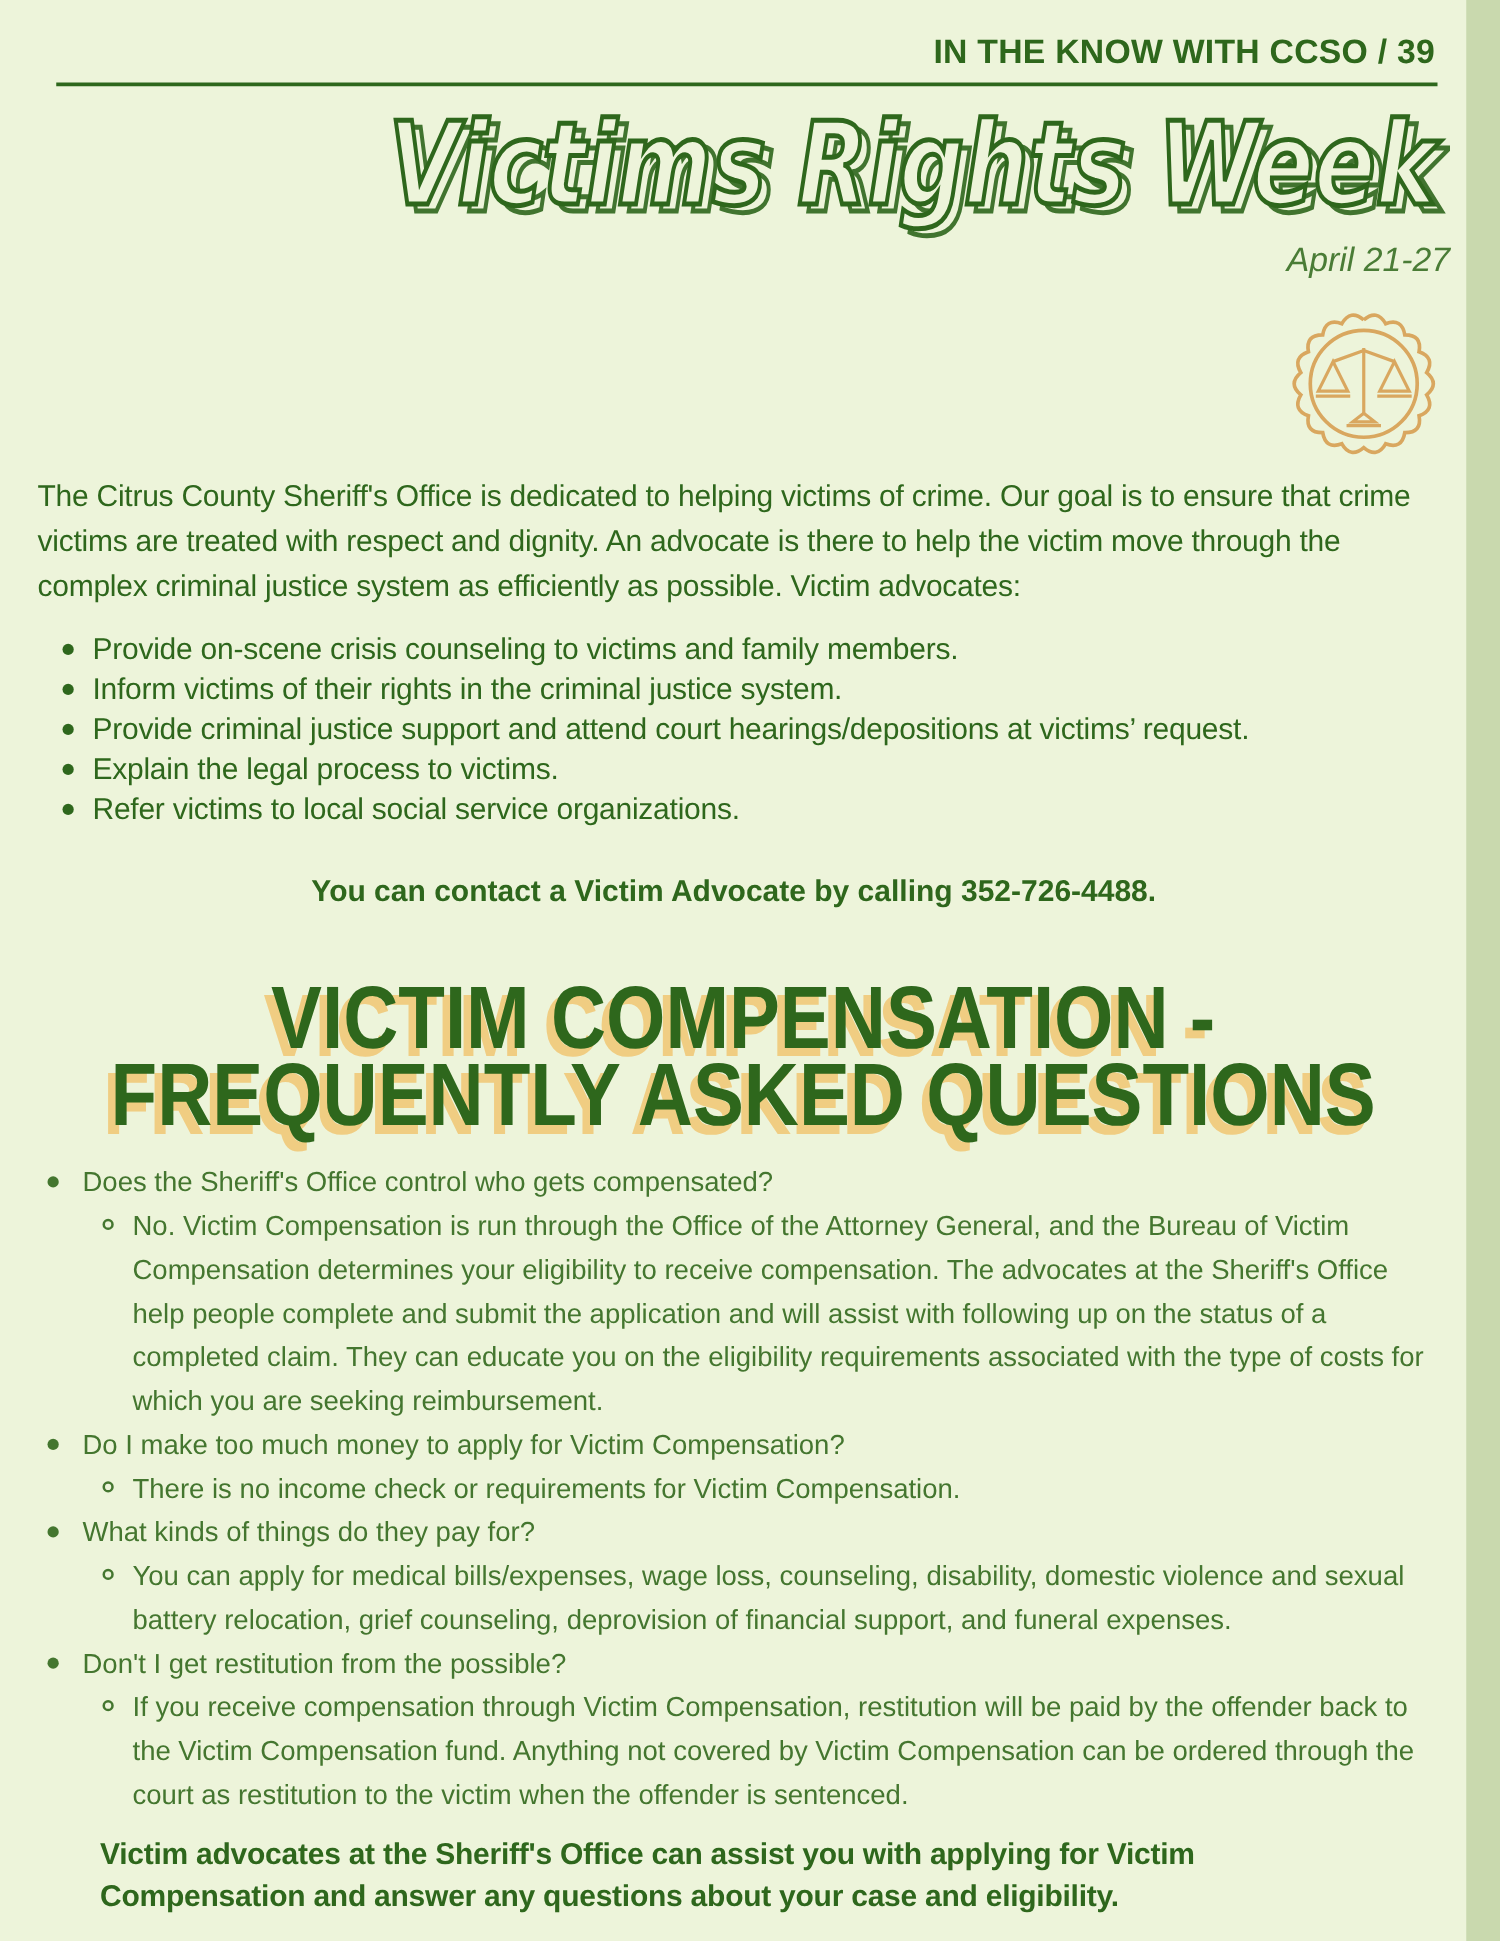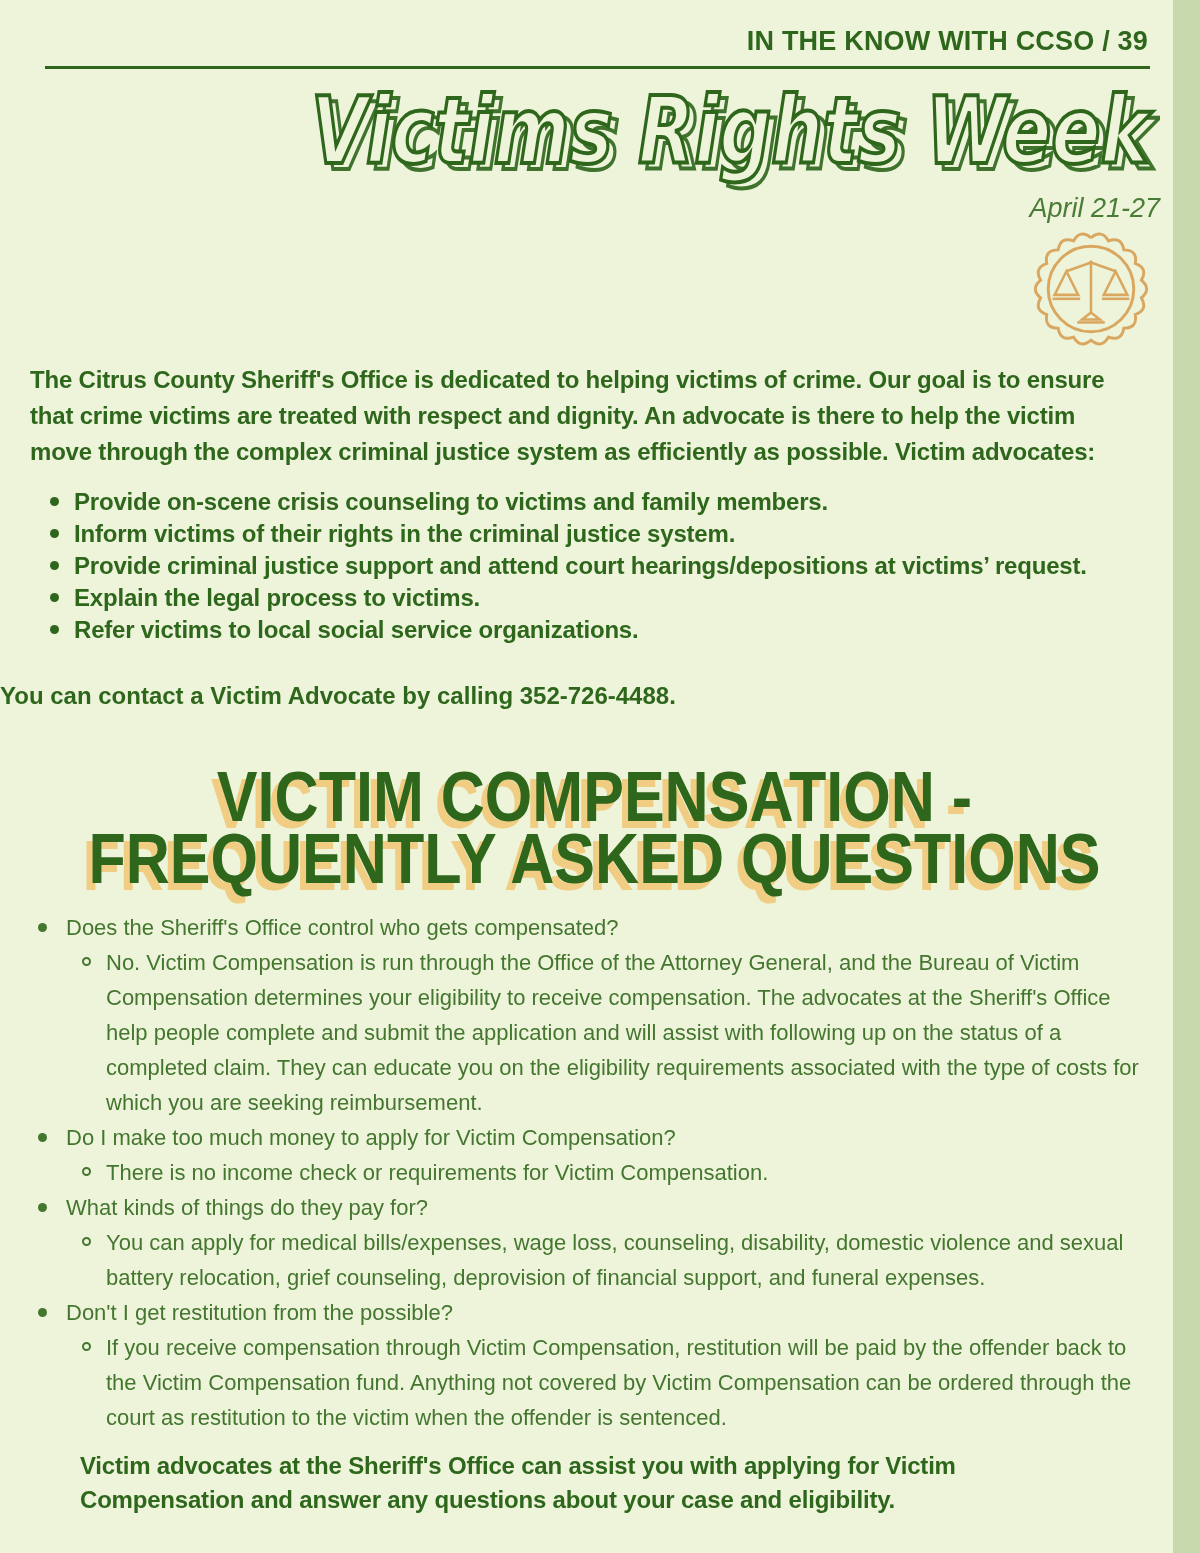--- a/index.html
+++ b/index.html
@@ -19,34 +19,34 @@
   .header{margin:26px 52px 0 0;text-align:right;font-size:27px;font-weight:bold;
           color:var(--dark-green);letter-spacing:.2px;}
   .rule{margin:9px 50px 0 45px;border:none;border-top:3px solid var(--dark-green);}
 
   .title-row{margin:6px 40px 0 25px;display:flex;align-items:flex-end;flex-direction:column;}
   .title-svg{flex:0 0 auto;}
   .title-svg text{font-family:"DejaVu Sans","Liberation Sans",sans-serif;font-weight:bold;
                   font-style:italic;font-size:92px;stroke:var(--dark-green);stroke-width:4px;}
   .title-svg text.main{fill:var(--background);}
   .title-svg text.echo{fill:none;opacity:.9;}
-  .date{font-style:italic;font-size:27px;color:#4a7c36;margin:0 0 10px 14px;white-space:nowrap;}
+  .date{font-style:italic;font-size:27px;color:#4a7c36;margin:0 0 28px 14px;white-space:nowrap;}
   .badge{margin-left:auto;margin-right:10px;align-self:flex-start;margin-top:-4px;}
   .badge path,.badge circle{fill:none;stroke:var(--badge-tan);}
 
-  .intro{margin:14px 70px 0 30px;font-size:24px;font-weight:bold;line-height:36px;
+  .intro{margin:14px 70px 0 30px;font-size:24px;font-weight:normal;line-height:36px;
          color:var(--dark-green);letter-spacing:-.2px;}
 
-  .blist{margin:16px 48px 0 48px;font-size:24px;font-weight:bold;line-height:32px;
+  .blist{margin:16px 48px 0 48px;font-size:24px;font-weight:normal;line-height:32px;
          color:var(--dark-green);letter-spacing:-.2px;}
   .bitem{position:relative;padding-left:26px;}
   .dot{position:absolute;left:2px;top:11px;width:9px;height:9px;border-radius:50%;
        background:var(--dark-green);}
 
-  .contact{margin-top:36px;text-align:left;font-size:24px;font-weight:bold;
+  .contact{margin-top:36px;text-align:center;font-size:24px;font-weight:bold;
            color:var(--dark-green);padding-right:26px;}
 
   .faq-heading{margin-top:56px;text-align:center;padding-right:11px;}
   .faq-heading .hl{font-size:71px;font-weight:bold;line-height:62px;color:var(--dark-green);
                    letter-spacing:0;transform:scaleX(.86);transform-origin:50% 50%;
                    text-shadow:-7px 7px 0 var(--heading-shadow);white-space:nowrap;}
 
   .faq{margin:20px 50px 0 36px;font-size:22px;line-height:35px;color:var(--body-green);}
   .q{position:relative;padding-left:30px;}
   .q .dot{background:var(--body-green);top:13px;left:2px;}

